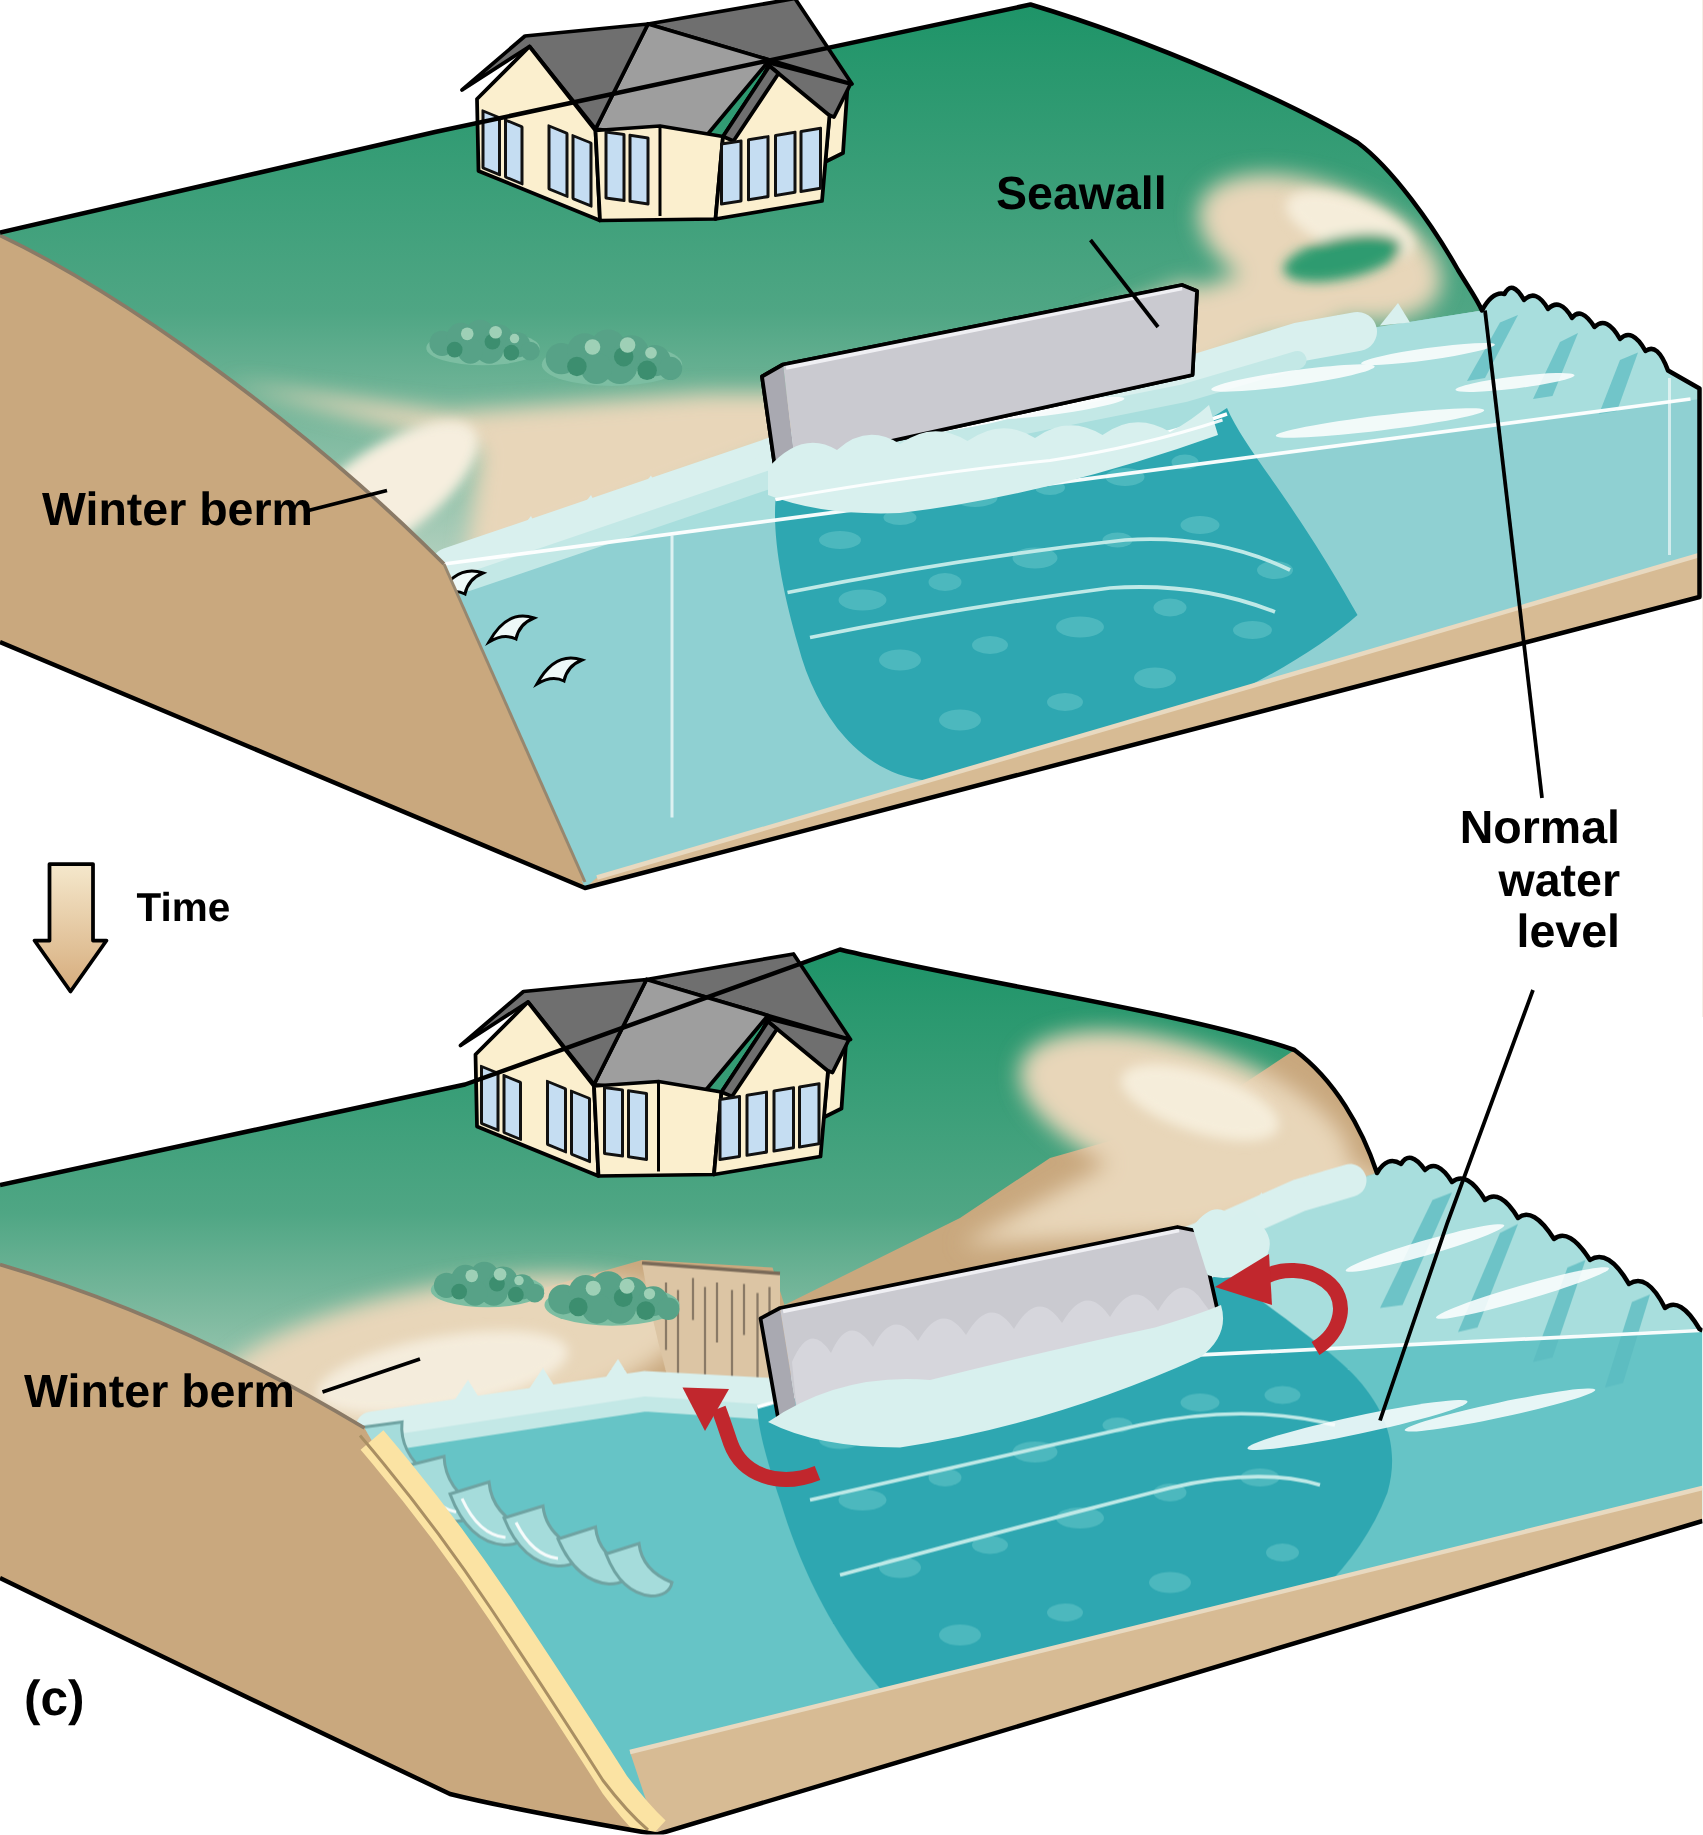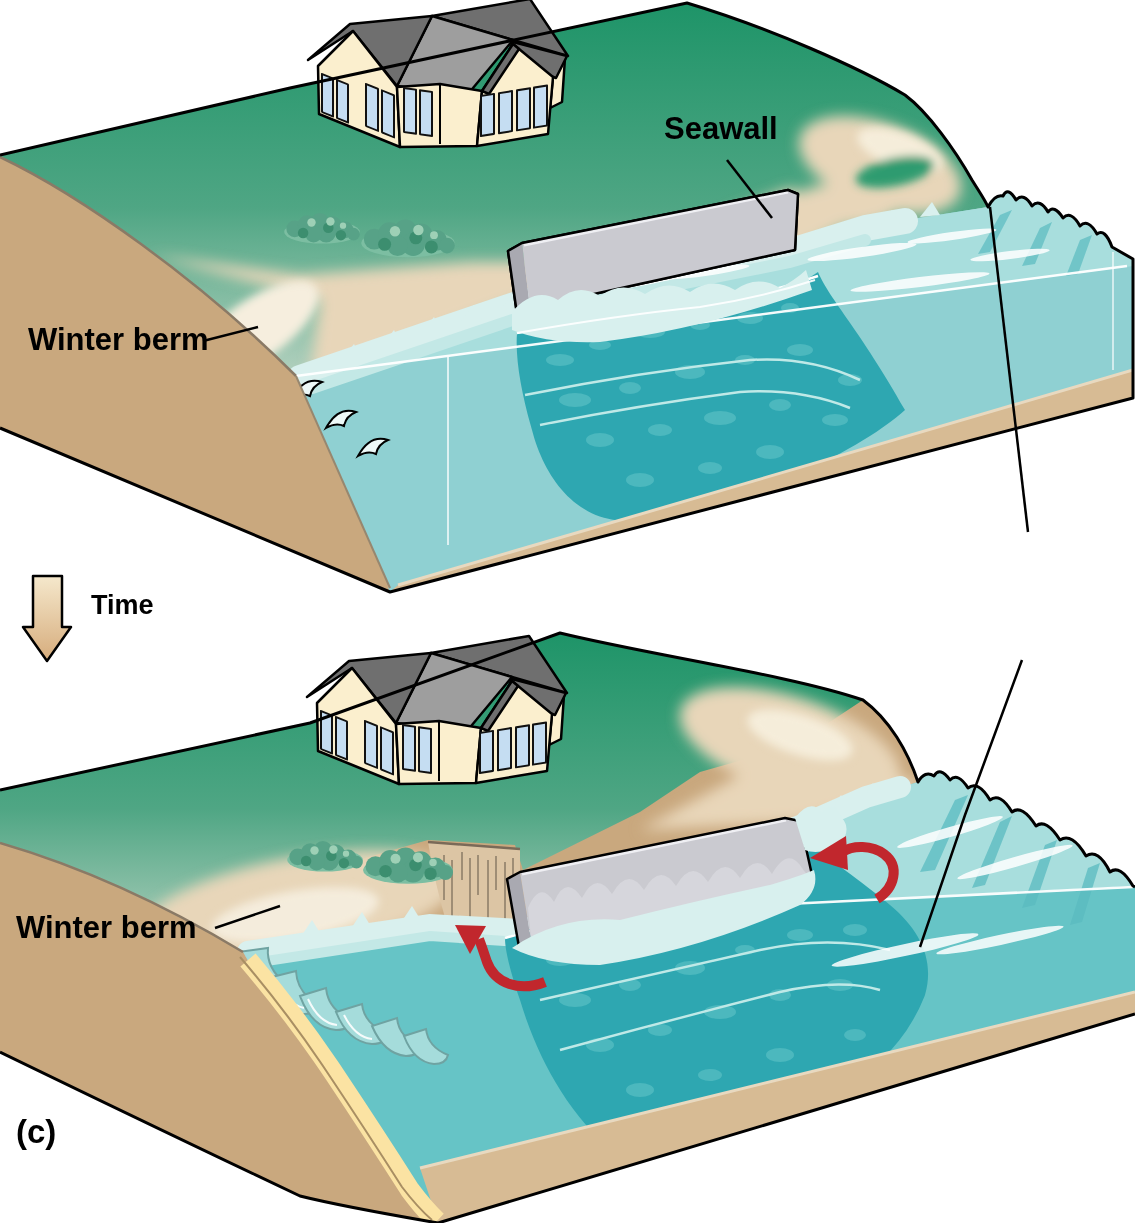--- a/index.html
+++ b/index.html
@@ -405,16 +405,19 @@
     <line x1="727" y1="160" x2="772" y2="218"></line>
     <line x1="203" y1="341" x2="258" y2="327"></line>
     <line x1="990" y1="207" x2="1028" y2="532"></line>
     <path d="M1022,660 L965,815 L920,947"></path>
     <line x1="215" y1="928" x2="280" y2="906"></line>
   </g>
 </svg>
 
 <div class="label lbl-seawall">Seawall</div>
 <div class="label lbl-berm1">Winter berm</div>
+<div class="label lbl-nwl">Normal
+water
+level</div>
 <div class="label lbl-time">Time</div>
 <div class="label lbl-berm2">Winter berm</div>
 <div class="label lbl-c">(c)</div>
 </div>
 
 </body></html>

